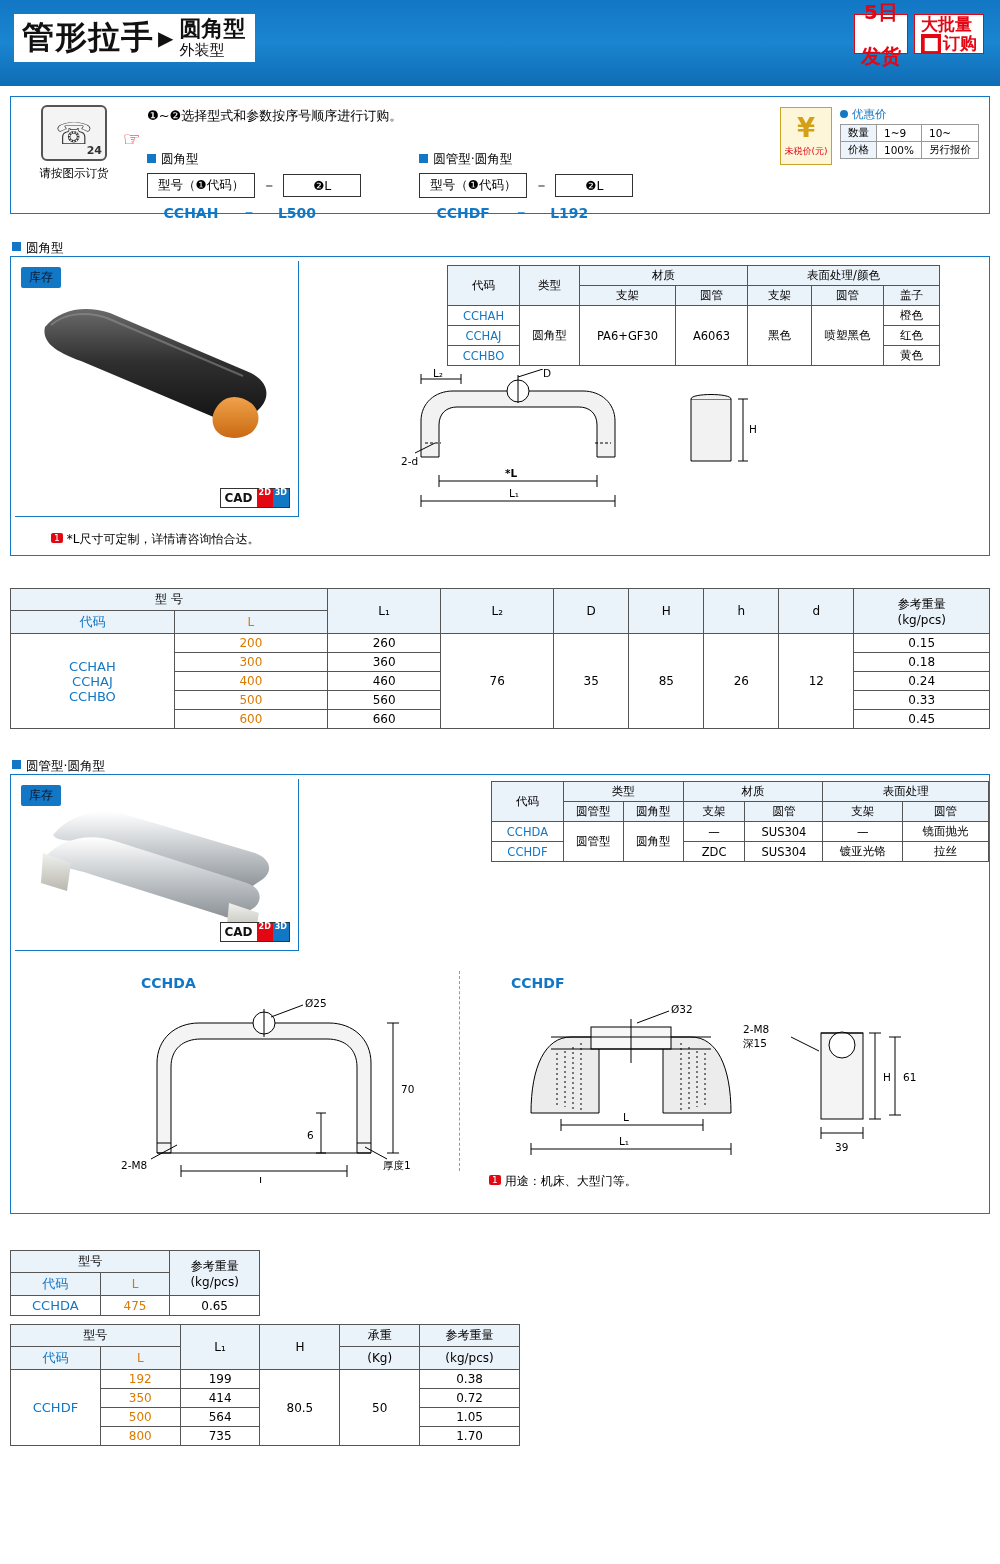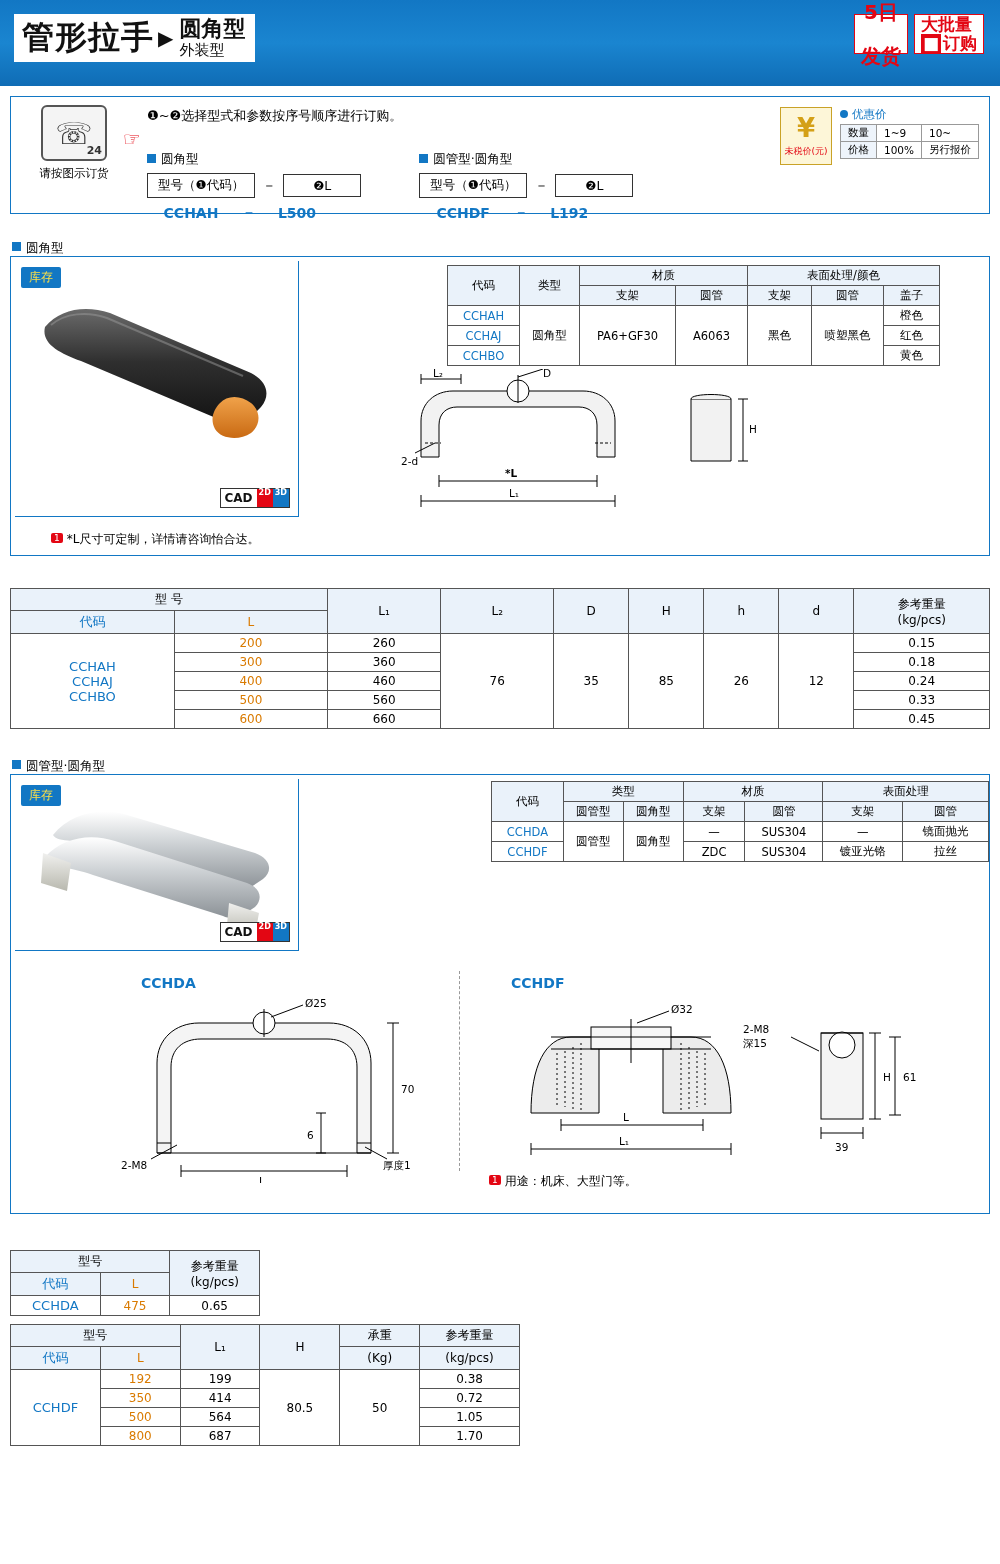--- a/index.html
+++ b/index.html
@@ -88,21 +88,21 @@
   table.pt td.h { background: #eef4fb; }
 
   
   .seclabel { position: absolute; font-size: 12.5px; }
   .seclabel .sqr { vertical-align: 1px; }
 
   
   .panel { position: absolute; border: 1px solid #1277c4; background: #fff; }
 
   .stock {
-    position: absolute; left: 6px; top: 6px; background: #1277c4; color: #fde047;
+    position: absolute; left: 6px; top: 6px; background: #1277c4; color: #0f172a;
     font-size: 12px; padding: 2px 8px; border-radius: 2px; z-index: 3;
   }
   .cadbadge {
     position: absolute; display: flex; border: 1px solid #333; background: #fff;
     font-weight: bold; font-size: 12px; z-index: 3;
   }
   .cadbadge .c1 { padding: 2px 4px; color: #111; }
   .cadbadge .c2 { display: flex; flex-direction: row; font-size: 8px; line-height: 1.05; }
   .cadbadge .c2 span { padding: 0 2px; }
   .cadbadge .c2 .a { background: #e30613; color: #fff; }
@@ -625,20 +625,20 @@
         <td>414</td>
         <td>0.72</td>
       </tr>
       <tr>
         <td class="lval">500</td>
         <td>564</td>
         <td>1.05</td>
       </tr>
       <tr>
         <td class="lval">800</td>
-        <td>687</td>
+        <td>735</td>
         <td>1.70</td>
       </tr>
     </tbody>
       </table>
   </div>
 
 </div>
 
 </body></html>

